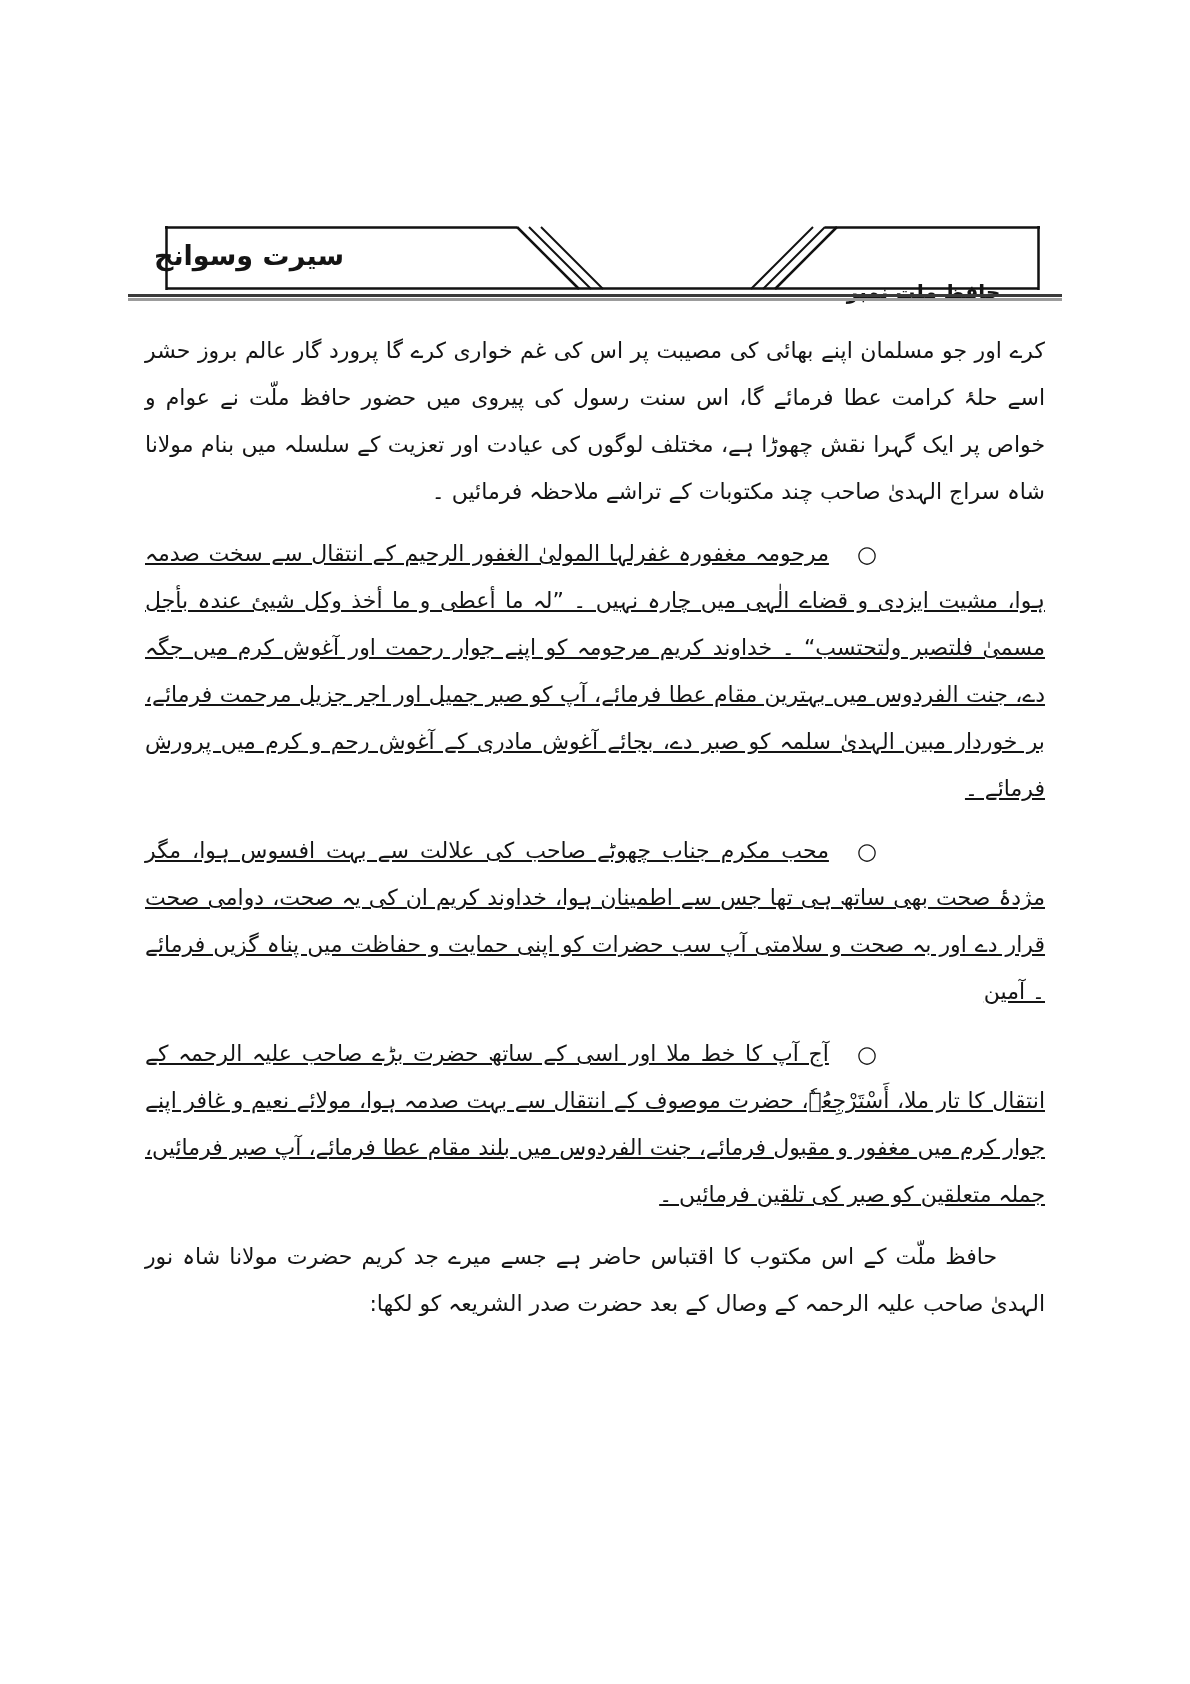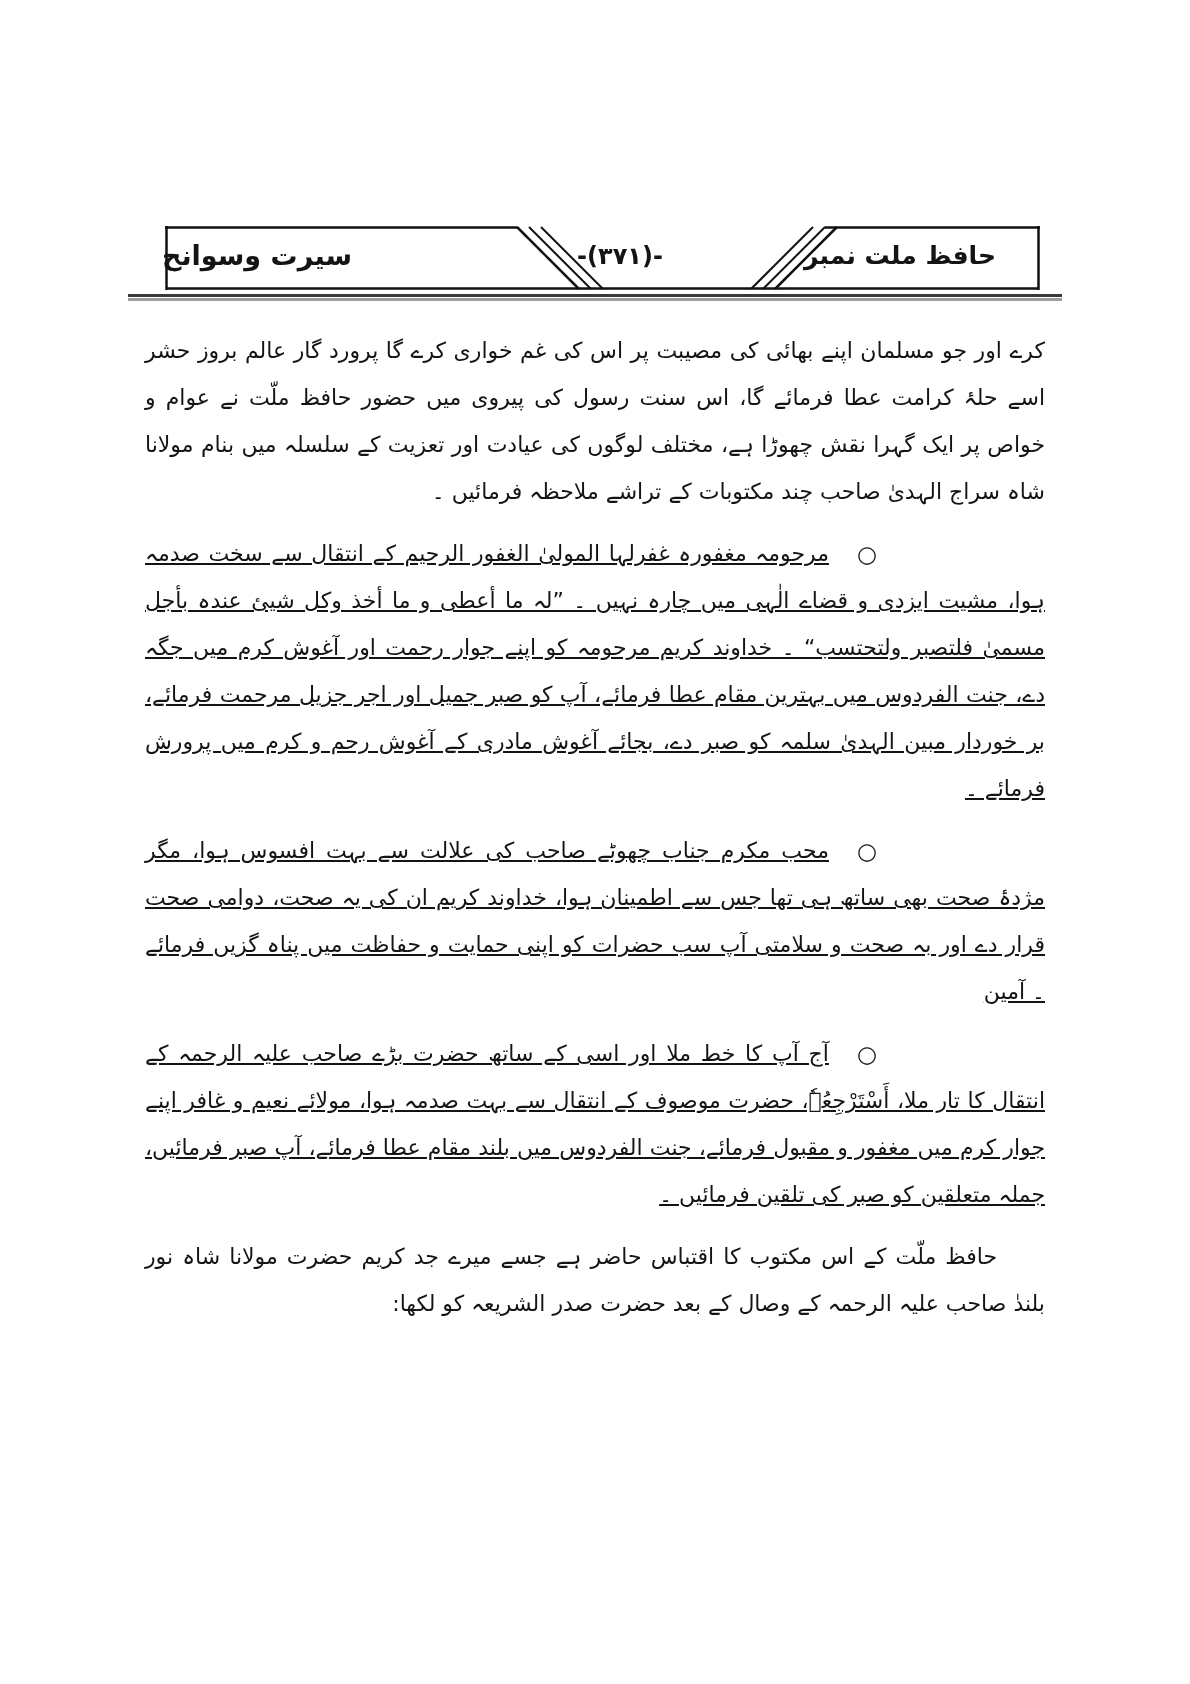--- a/index.html
+++ b/index.html
@@ -26,23 +26,23 @@
   .hdr-text {
     position: absolute;
     top: 0;
     height: 64px;
     line-height: 60px;
     font-weight: bold;
     white-space: nowrap;
     text-align: center;
     direction: rtl;
   }
-  .hdr-left  { left: 12px;  width: 175px; font-size: 27px; }
+  .hdr-left  { left: 4px;  width: 175px; font-size: 27px; }
   .hdr-num   { left: 390px; width: 130px; font-size: 24px; letter-spacing: 1px; }
-  .hdr-right { right: 44px; width: 185px; font-size: 25px; }
+  .hdr-right { right: 24px; width: 185px; font-size: 20px; margin-top: 36px; }
 
   
   .header-rule {
     position: absolute;
     left: 128px;
     top: 294px;
     width: 934px;
     height: 3px;
     background: #3a3a3a;
     box-shadow: 0 4px 0 #9c9c9c;
@@ -87,35 +87,34 @@
       <line x1="376" y1="1" x2="438" y2="63" stroke="#111" stroke-width="2"></line>
 
       <line x1="586" y1="63" x2="648" y2="1" stroke="#111" stroke-width="2"></line>
       <line x1="598" y1="63" x2="660" y2="1" stroke="#111" stroke-width="2"></line>
       <line x1="610" y1="63" x2="672" y2="1" stroke="#111" stroke-width="2.5"></line>
 
       <line x1="660" y1="1.5" x2="875" y2="1.5" stroke="#111" stroke-width="2.5"></line>
       <line x1="873.5" y1="0" x2="873.5" y2="64" stroke="#111" stroke-width="2.5"></line>
     </svg>
     <div class="hdr-text hdr-left">سیرت وسوانح</div>
-    <div class="hdr-text hdr-num">-(۳۷۱)-</div>
     <div class="hdr-text hdr-right">حافظ ملت نمبر</div>
   </div>
 
   <div class="header-rule"></div>
 
   <div class="body-text">
 
     <p class="para"><span>کرے اور جو مسلمان اپنے بھائی کی مصیبت پر اس کی غم خواری کرے گا پرورد گار عالم بروز حشر اسے حلۂ کرامت عطا فرمائے گا، اس سنت رسول کی پیروی میں حضور حافظ ملّت نے عوام و خواص پر ایک گہرا نقش چھوڑا ہے، مختلف لوگوں کی عیادت اور تعزیت کے سلسلہ میں بنام مولانا شاہ سراج الہدیٰ صاحب چند مکتوبات کے تراشے ملاحظہ فرمائیں ۔</span></p>
 
     <p class="para bullet-para"><span class="bullet-glyph">○</span><span>مرحومہ مغفورہ غفرلہا المولیٰ الغفور الرحیم کے انتقال سے سخت صدمہ ہوا، مشیت ایزدی و قضاے الٰہی میں چارہ نہیں ۔ ”لہ ما أعطی و ما أخذ وکل شیئ عندہ بأجل مسمیٰ فلتصبر ولتحتسب“ ۔ خداوند کریم مرحومہ کو اپنے جوار رحمت اور آغوش کرم میں جگہ دے، جنت الفردوس میں بہترین مقام عطا فرمائے، آپ کو صبر جمیل اور اجر جزیل مرحمت فرمائے، بر خوردار مبین الہدیٰ سلمہ کو صبر دے، بجائے آغوش مادری کے آغوش رحم و کرم میں پرورش فرمائے ۔</span></p>
 
     <p class="para bullet-para"><span class="bullet-glyph">○</span><span>محب مکرم جناب چھوٹے صاحب کی علالت سے بہت افسوس ہوا، مگر مژدۂ صحت بھی ساتھ ہی تھا جس سے اطمینان ہوا، خداوند کریم ان کی یہ صحت، دوامی صحت قرار دے اور بہ صحت و سلامتی آپ سب حضرات کو اپنی حمایت و حفاظت میں پناہ گزیں فرمائے ۔ آمین</span></p>
 
 
     <p class="para bullet-para"><span class="bullet-glyph">○</span><span>آج آپ کا خط ملا اور اسی کے ساتھ حضرت بڑے صاحب علیہ الرحمہ کے انتقال کا تار ملا، أَسْتَرْجِعُہٗ، حضرت موصوف کے انتقال سے بہت صدمہ ہوا، مولائے نعیم و غافر اپنے جوار کرم میں مغفور و مقبول فرمائے، جنت الفردوس میں بلند مقام عطا فرمائے، آپ صبر فرمائیں، جملہ متعلقین کو صبر کی تلقین فرمائیں ۔</span></p>
 
-    <p class="para first-indent"><span>حافظ ملّت کے اس مکتوب کا اقتباس حاضر ہے جسے میرے جد کریم حضرت مولانا شاہ نور بلندٰ صاحب علیہ الرحمہ کے وصال کے بعد حضرت صدر الشریعہ کو لکھا:</span></p>
+    <p class="para first-indent"><span>حافظ ملّت کے اس مکتوب کا اقتباس حاضر ہے جسے میرے جد کریم حضرت مولانا شاہ نور الہدیٰ صاحب علیہ الرحمہ کے وصال کے بعد حضرت صدر الشریعہ کو لکھا:</span></p>
 
 
 
   </div>
 </div>
 
 </body></html>

